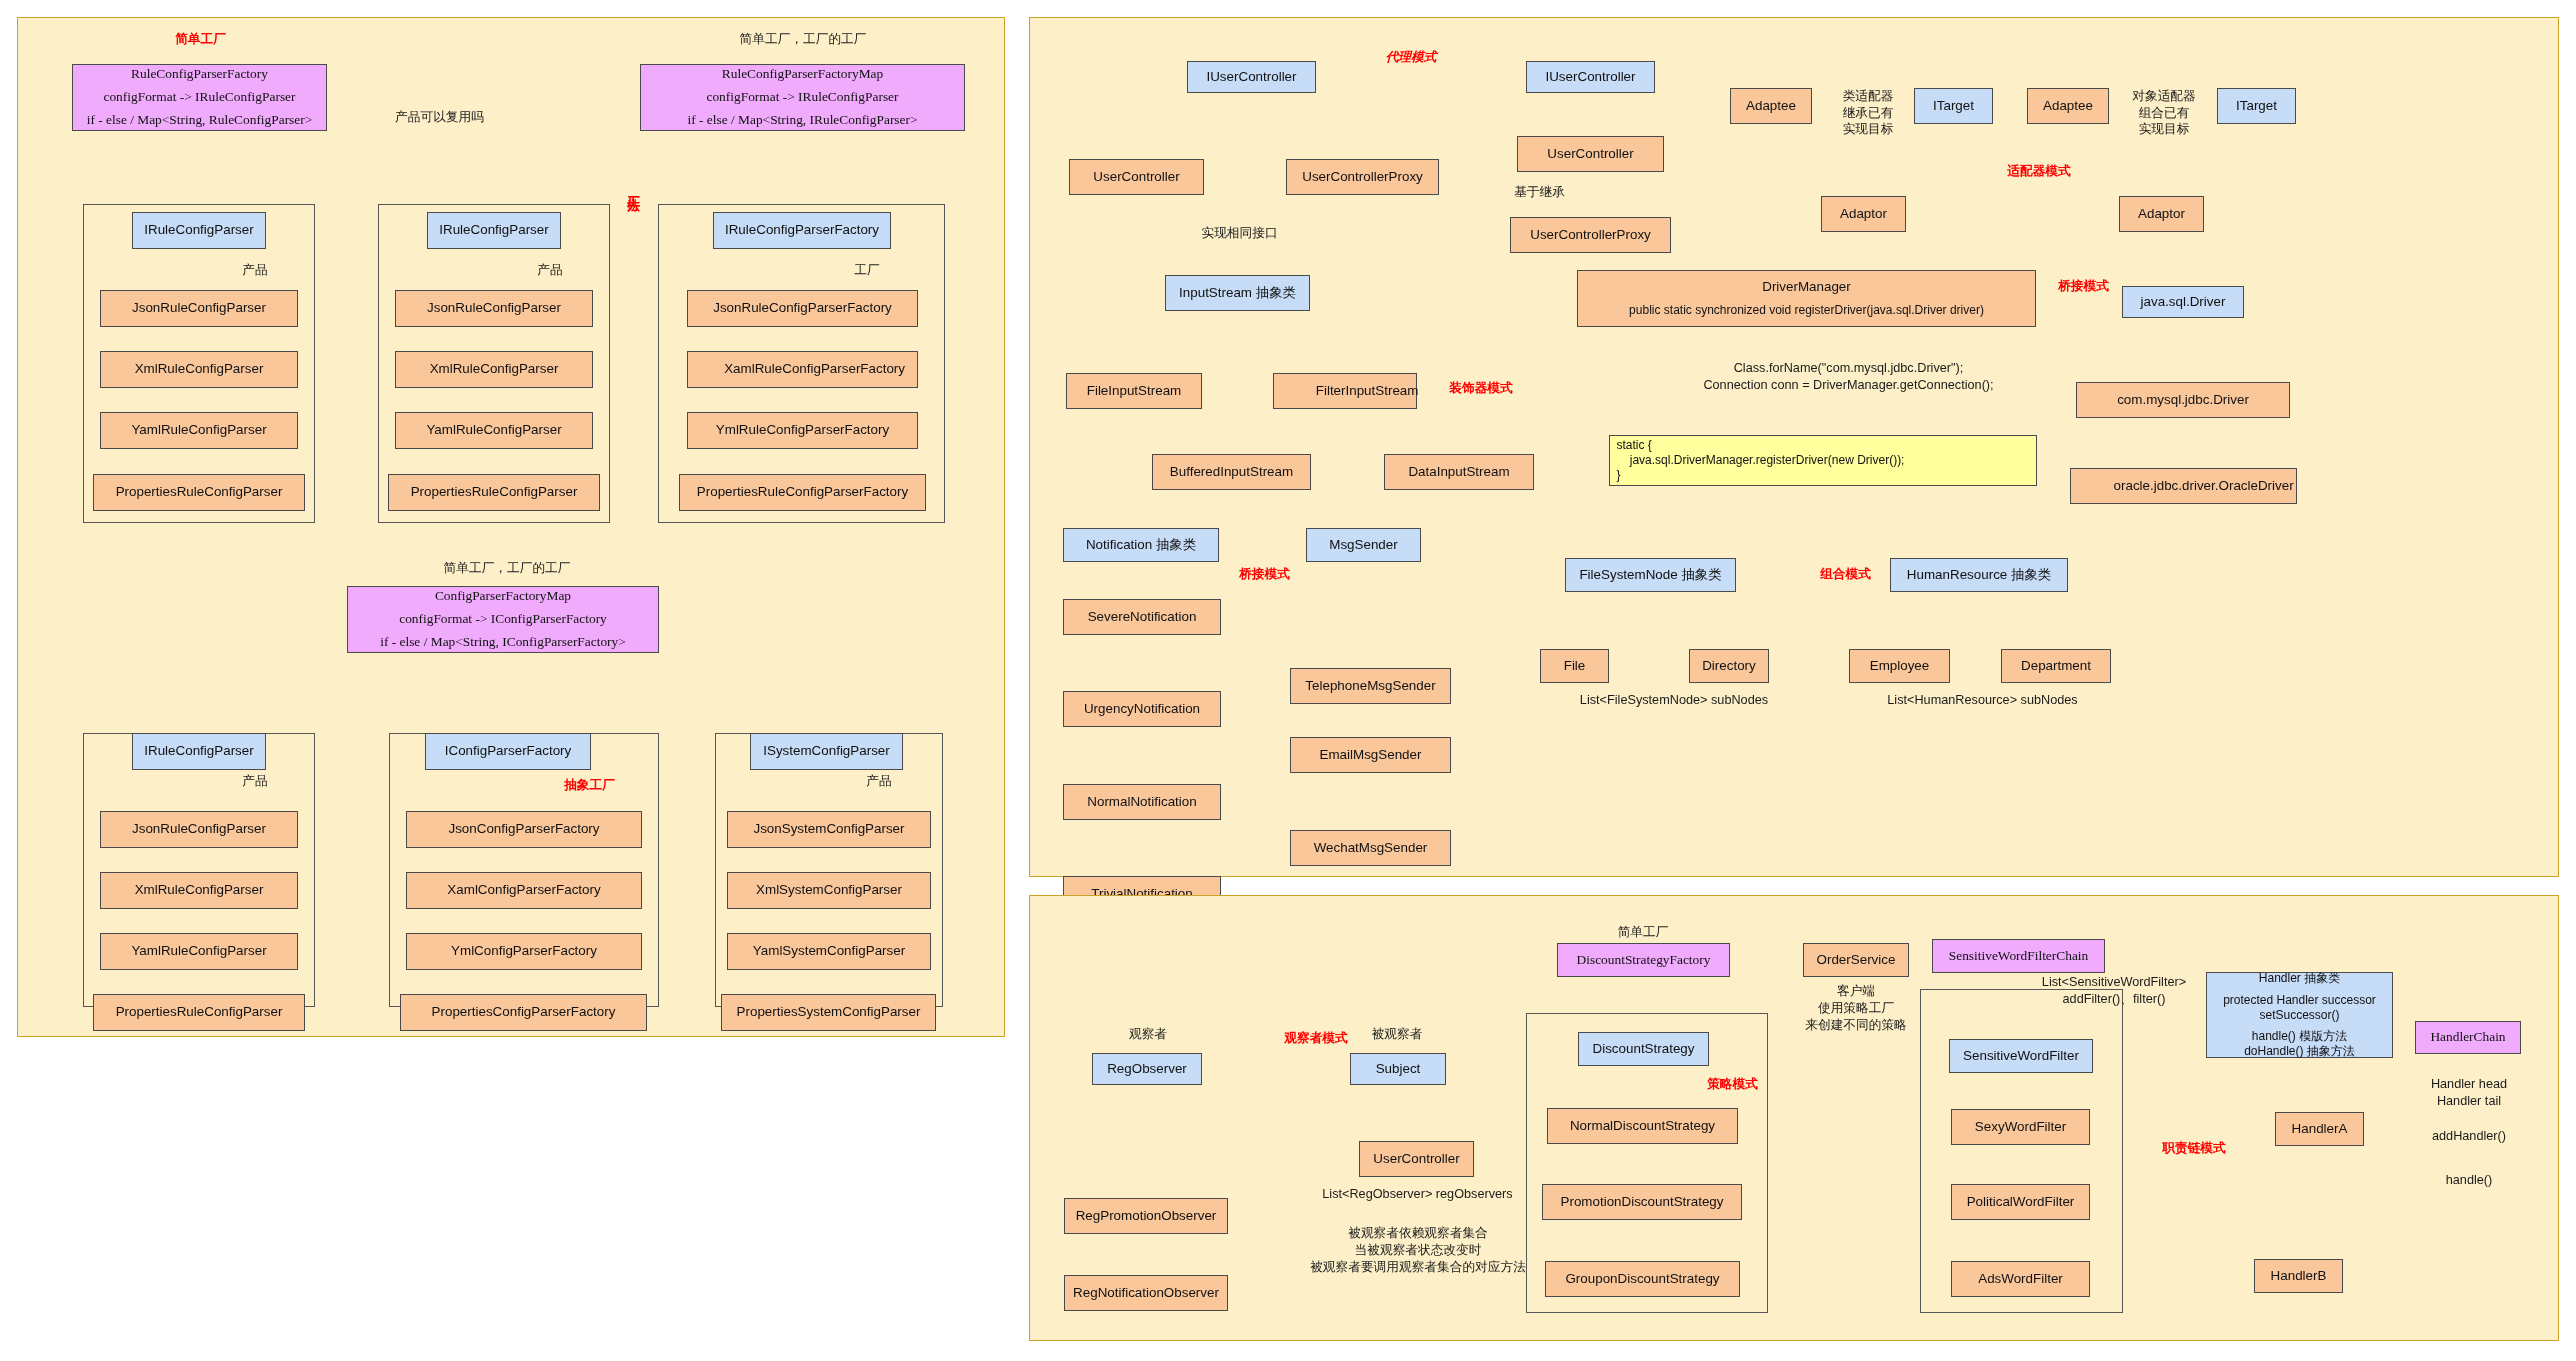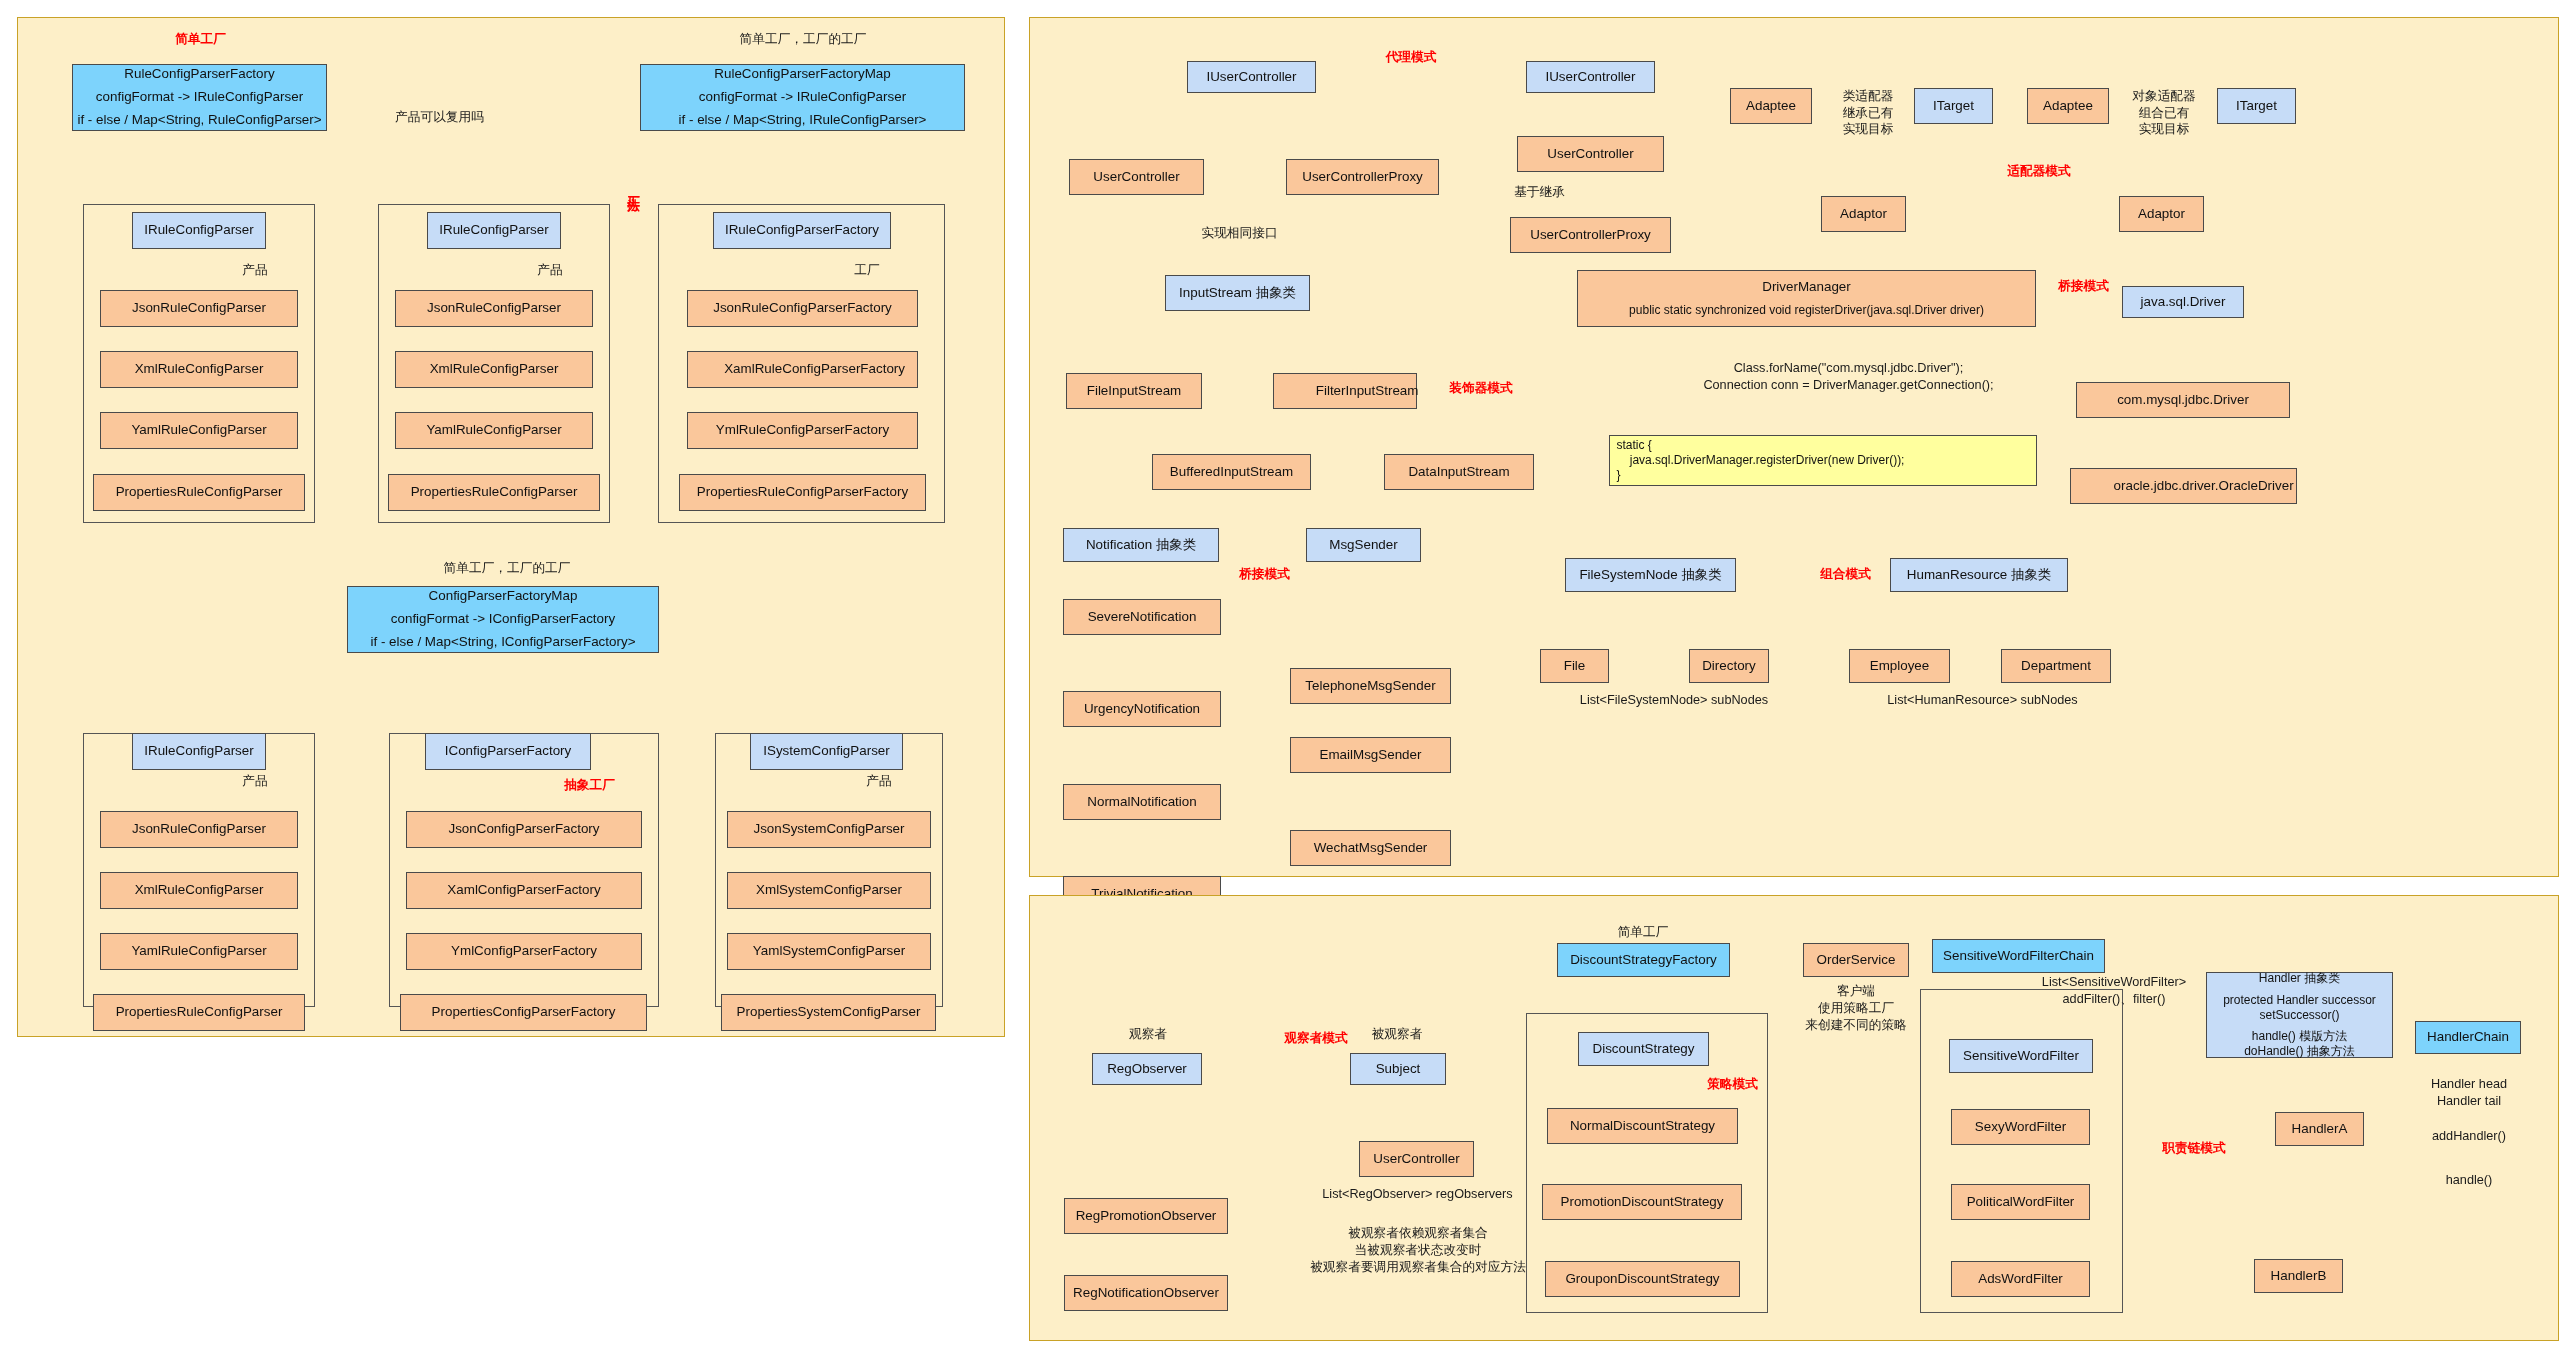--- a/index.html
+++ b/index.html
@@ -7,21 +7,21 @@
   #stage{position:relative;width:2576px;height:1361px;background:#ffffff;overflow:hidden;}
 
   .panel{position:absolute;background:#fdefc8;border:0.6px solid #c9a227;box-sizing:border-box;}
   .group{position:absolute;border:0.6px solid #555;box-sizing:border-box;background:transparent;}
 
   .node{position:absolute;box-sizing:border-box;border:0.6px solid #4a4a4a;
         display:flex;align-items:center;justify-content:center;text-align:center;
         font-size:13.4px;color:#111;line-height:1.25;padding:1.3px 3.8px;}
   .iface{background:#c6dcf7;}
   .impl{background:#fac79b;}
-  .factory{background:#7dd3fc;}
+  .factory{background:#f0abfc;font-family:Liberation Serif, serif;}
   .code{background:#ffff9e;justify-content:flex-start;text-align:left;
         font-family:"Liberation Sans","DejaVu Sans",sans-serif;font-size:12px;padding:3.8px 6.4px;}
 
   .lbl{position:absolute;font-size:12.7px;color:#1a1a1a;line-height:1.25;text-align:center;white-space:pre;}
   .lbl.red{color:#ff0000;font-weight:bold;}
   .lbl.vert{writing-mode:vertical-rl;text-orientation:upright;white-space:normal;}
 
   svg.wires{position:absolute;left:0;top:0;width:2576px;height:1361px;pointer-events:none;}
 </style>
 </head>
@@ -281,21 +281,21 @@
     </div>
   <div class="node impl" style="left:727px;top:933px;width:204px;height:37px;">
     <span>YamlSystemConfigParser</span>
     </div>
   <div class="node impl" style="left:721px;top:994px;width:215px;height:37px;">
     <span>PropertiesSystemConfigParser</span>
     </div>
 
   <div class="panel" style="left:1029px;top:16.6px;width:1530px;height:860px;"></div>
 
-  <div class="lbl red" style="left:1363px;top:50px;width:96px;">代理模式</div>
+  <div class="lbl red" style="left:1363px;top:50px;width:96px;font-style:italic;">代理模式</div>
   <div class="node iface" style="left:1187px;top:61px;width:129px;height:32px;">
     <span>IUserController</span>
     </div>
   <div class="node impl" style="left:1069px;top:159px;width:135px;height:36px;">
     <span>UserController</span>
     </div>
   <div class="node impl" style="left:1286px;top:159px;width:153px;height:36px;">
     <span>UserControllerProxy</span>
     </div>
   <div class="lbl" style="left:1166px;top:226px;width:147px;">实现相同接口</div>

